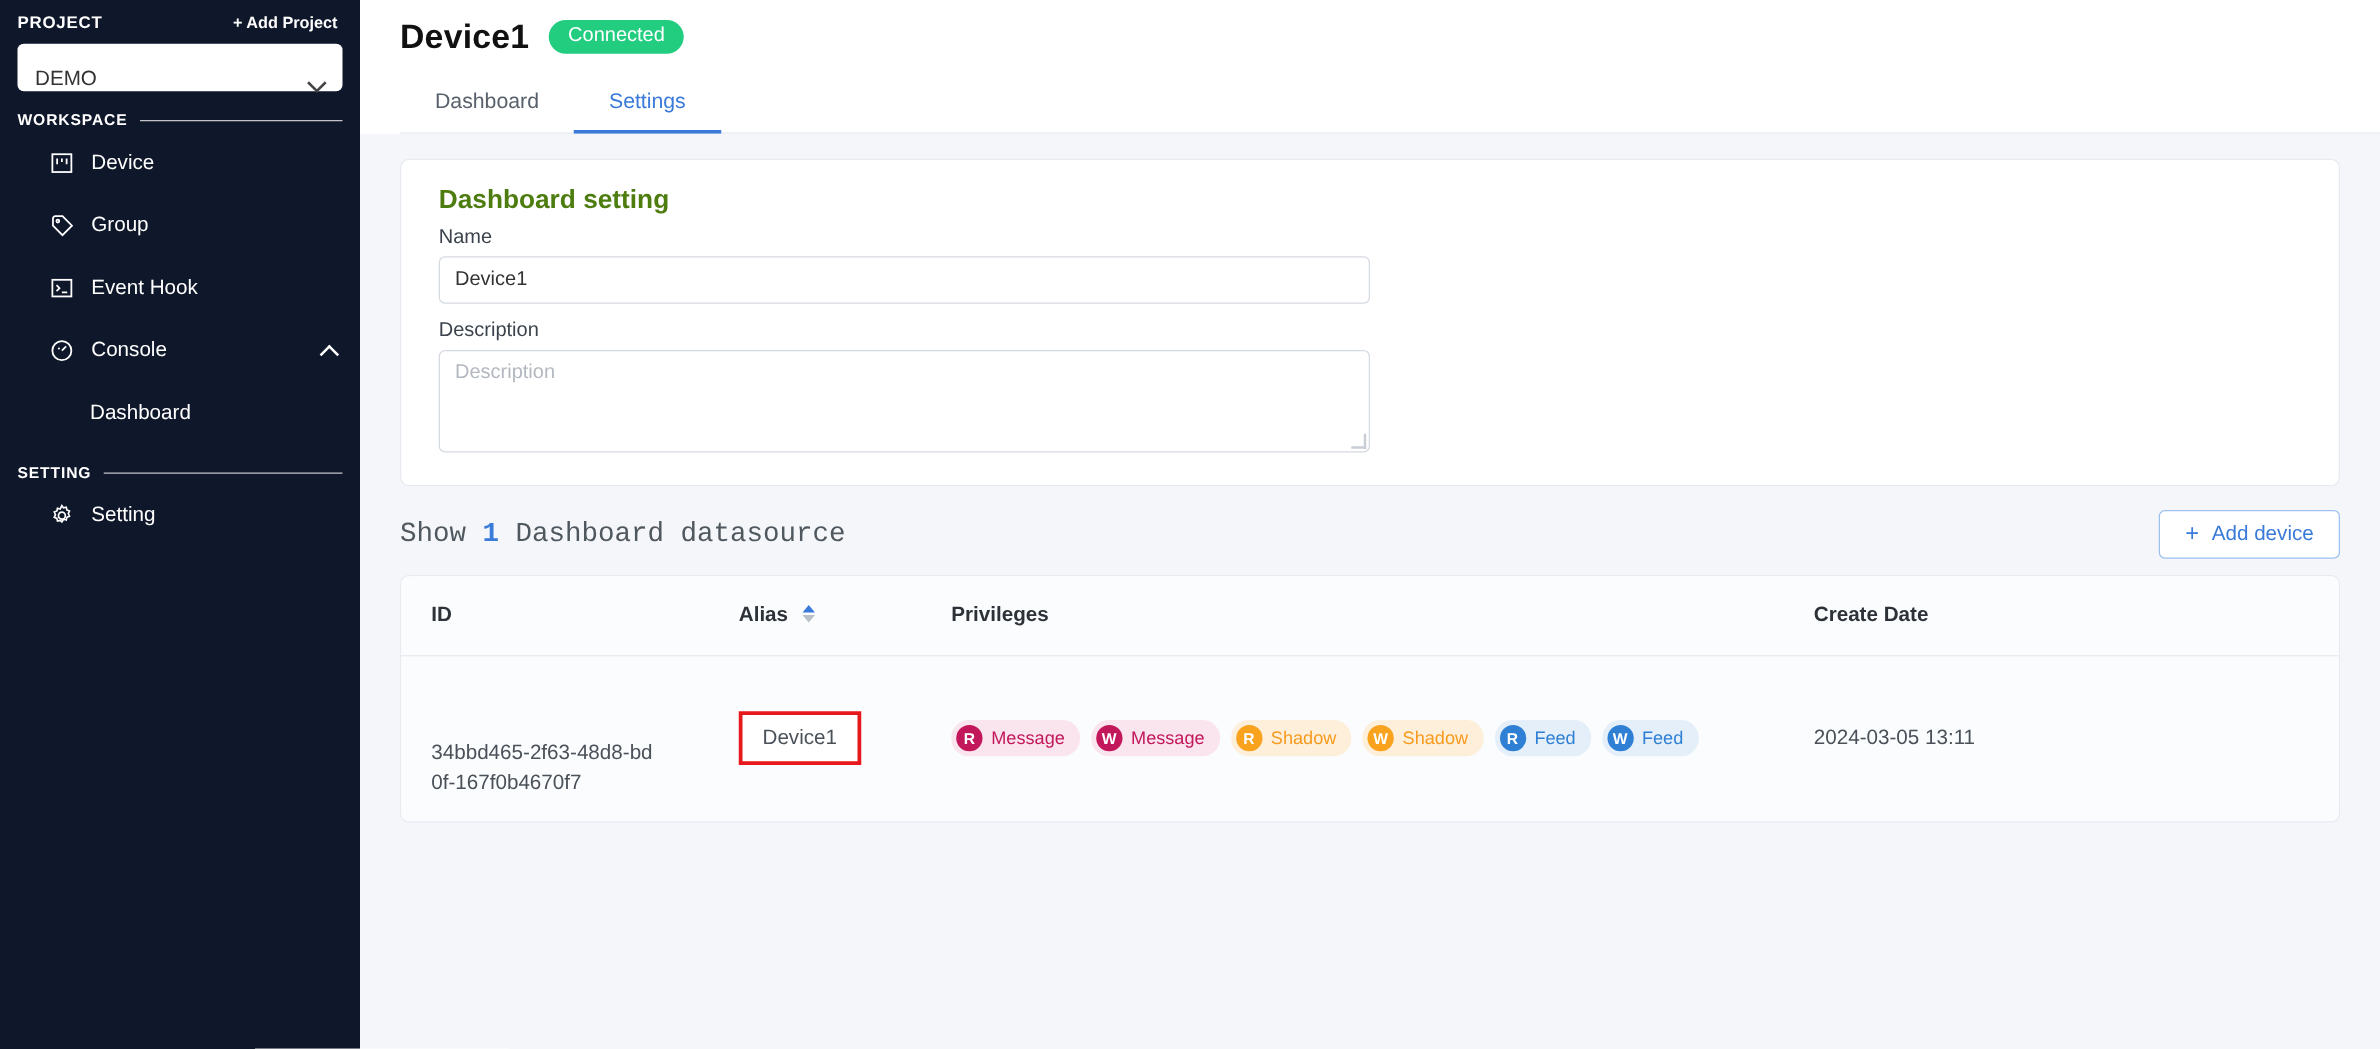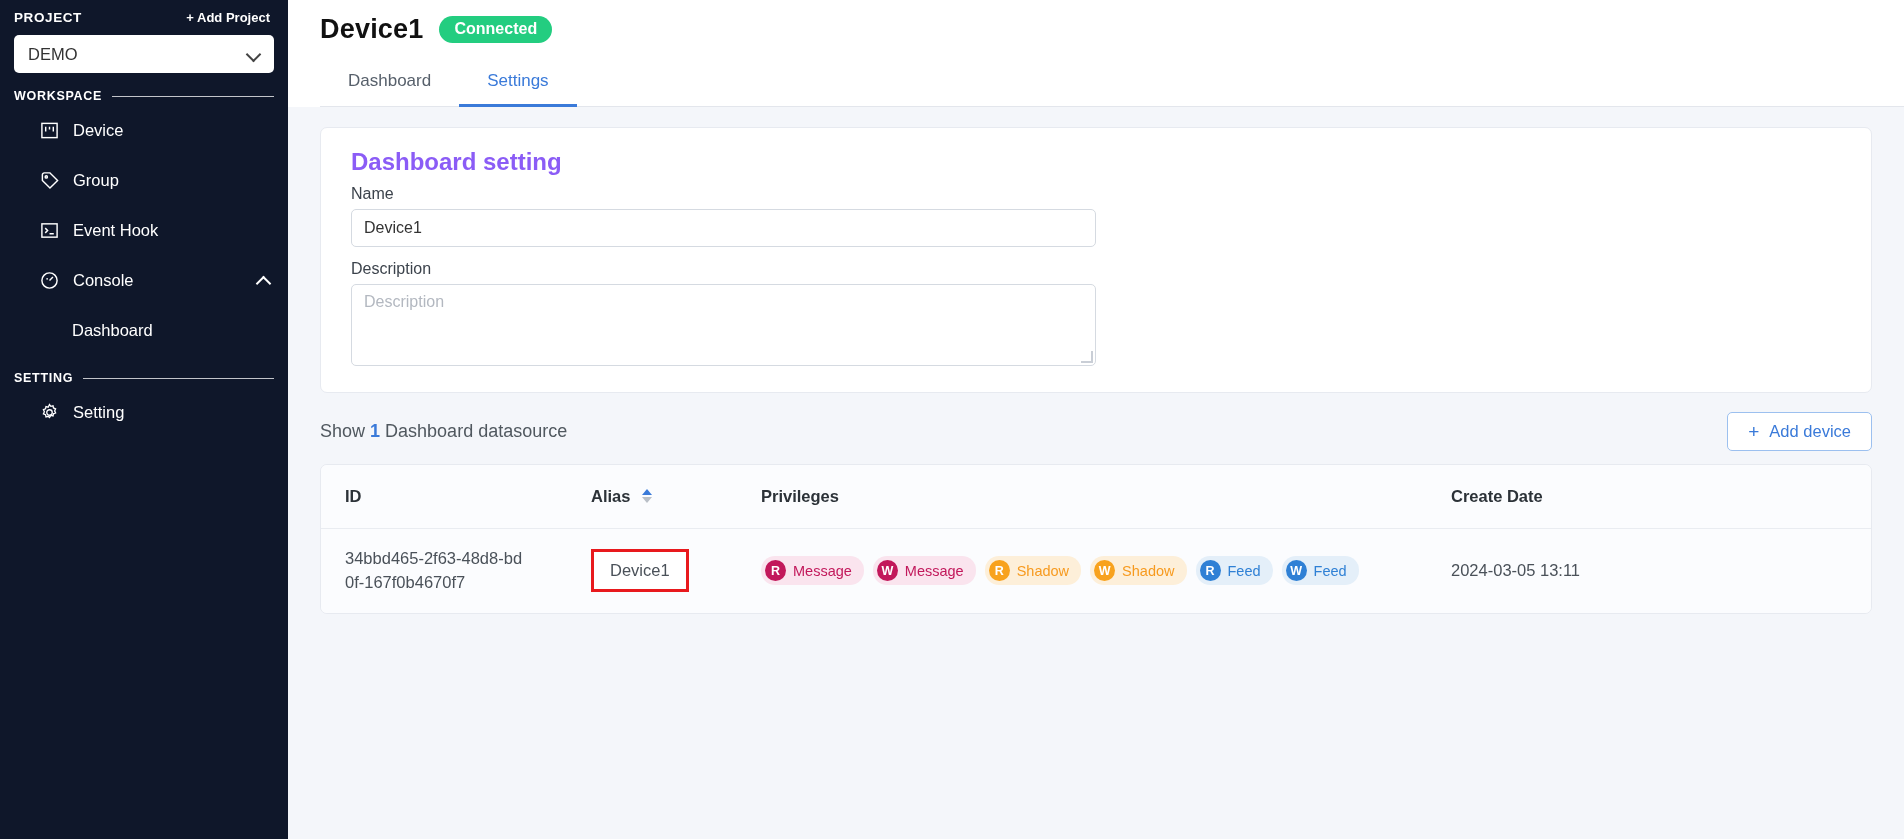--- a/index.html
+++ b/index.html
@@ -26,21 +26,21 @@
   .sb-project-label {
     font-size: 13.5px; font-weight: bold; letter-spacing: .6px; color: #ffffff;
   }
   .sb-add-project {
     font-size: 13px; font-weight: bold; color: #ffffff; cursor: pointer;
     white-space: nowrap;
   }
   .sb-select-wrap { padding: 6px 14px 0 14px; }
   .sb-select {
     height: 38px; background: #ffffff; border-radius: 5px;
-    display: flex; align-items: center; justify-content: space-between;
+    display: flex; align-items: flex-end; justify-content: space-between;
     padding: 0 14px 0 14px; cursor: pointer;
   }
   .sb-select-value { color: #333333; font-size: 16.5px; }
   .chev { width: 13px; height: 13px; position: relative; }
   .chev::after {
     content: ""; position: absolute; left: 1px; top: 1px;
     width: 9px; height: 9px;
     border-right: 2px solid #444; border-bottom: 2px solid #444;
     transform: rotate(45deg);
   }
@@ -78,37 +78,37 @@
   .head {
     background: #ffffff; padding: 14px 0 0 32px;
   }
   .head-row { display: flex; align-items: center; gap: 16px; }
   .dev-title {
     font-size: 27px; font-weight: bold; color: #111111; letter-spacing: .2px;
   }
   .badge-connected {
     background: #23cd80; color: #ffffff;
     border-radius: 16px; padding: 5px 15px 6px 15px;
-    font-size: 16px; font-weight: 700; line-height: 1;
+    font-size: 16px; font-weight: 400; line-height: 1;
   }
   .tabs { display: flex; gap: 0; margin-top: 16px; border-bottom: 1px solid #e3e6ec; }
   .tab {
     padding: 10px 28px 13px 28px; font-size: 17px; color: #57606b;
     cursor: pointer; border-bottom: 3px solid transparent; margin-bottom: -1px;
   }
   .tab.active { color: #3a7ad9; border-bottom-color: #3a7ad9; }
 
   .content { flex: 1; background: #f4f6fa; padding: 20px 32px 0 32px; overflow: hidden; }
 
   .card {
     background: #ffffff; border: 1px solid #e7eaf0; border-radius: 7px;
     padding: 20px 30px 26px 30px;
   }
   .card-title {
-    color: #8b5cf6; font-size: 24px; font-weight: bold; margin-bottom: 9px;
+    color: #4d7c0f; font-size: 21px; font-weight: bold; margin-bottom: 9px;
   }
   .field-label { font-size: 16px; color: #3c434c; margin-bottom: 6px; }
   .text-input {
     width: 745px; height: 38px; border: 1px solid #d5dae1; border-radius: 5px;
     padding: 0 12px; font-size: 16px; color: #333333;
     font-family: "Liberation Sans", sans-serif; background: #fff;
     display: flex; align-items: center; margin-bottom: 13px;
   }
   .textarea {
     width: 745px; height: 82px; border: 1px solid #d5dae1; border-radius: 5px;
@@ -118,21 +118,21 @@
   .textarea::after {
     content: ""; position: absolute; right: 2px; bottom: 2px;
     width: 10px; height: 10px;
     border-right: 2px solid #c9ced6; border-bottom: 2px solid #c9ced6;
   }
 
   .list-bar {
     display: flex; align-items: center; justify-content: space-between;
     margin-top: 19px; margin-bottom: 13px;
   }
-  .list-count { font-size: 18px; color: #50585f; }
+  .list-count { font-size: 22px; color: #50585f; font-family: Liberation Mono, monospace; }
   .list-count b { color: #3a7ad9; }
   .btn-add {
     border: 1px solid #9cc0ef; color: #3a7ad9; background: #ffffff;
     border-radius: 5px; padding: 9px 20px; font-size: 16.5px; cursor: pointer;
     display: flex; align-items: center; gap: 10px;
     font-family: "Liberation Sans", sans-serif;
   }
   .btn-add .plus { font-size: 19px; line-height: 1; }
 
   .table-wrap {
@@ -146,21 +146,21 @@
   }
   .c-id    { width: 270px; padding-left: 24px !important; }
   .c-alias { width: 170px; }
   .c-priv  { width: auto; margin-left: 48px; }
   .c-date  { width: 420px; }
   tbody td {
     font-size: 16.5px; color: #4a5159; padding: 18px 0 18px 0; vertical-align: middle;
     background: #fbfcfe;
   }
   tbody td.c-id { padding-left: 24px !important; line-height: 1.45; }
-  .cell-id { max-width: 185px; word-break: break-all; }
+  .cell-id { max-width: 185px; word-break: break-all; margin-top: 48px; }
 
   .sort-ic { display: inline-block; width: 10px; margin-left: 7px; position: relative; top: 1px; }
   .sort-ic i { display: block; width: 0; height: 0; border-left: 5px solid transparent; border-right: 5px solid transparent; }
   .sort-ic i.up { border-bottom: 6px solid #3a7ad9; margin-bottom: 2px; }
   .sort-ic i.dn { border-top: 6px solid #b9bfc7; }
 
   .alias-box {
     display: inline-block; border: 3px solid #e8191d; background: #ffffff;
     padding: 9px 16px; color: #4a5159; font-size: 16.5px;
   }

